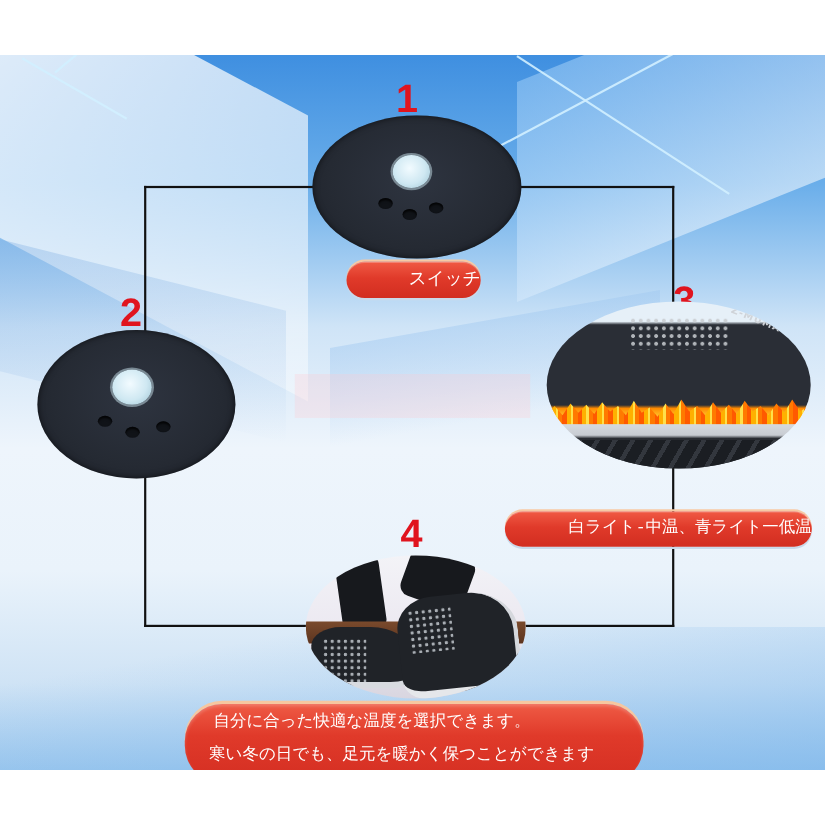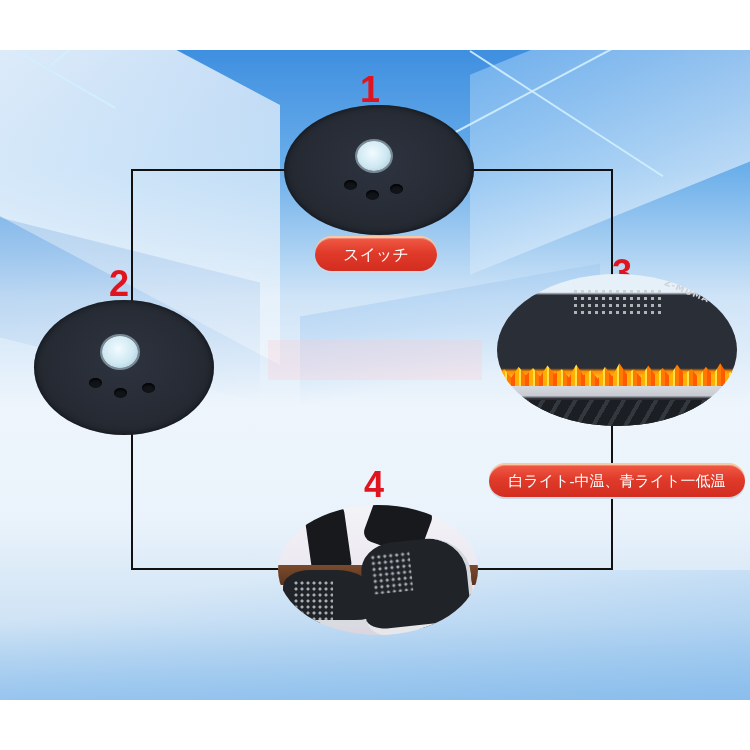--- a/index.html
+++ b/index.html
@@ -65,28 +65,28 @@
     background: linear-gradient(180deg, #f3f3f7 0%, #ece9f1 50%, #d9d6e0 100%); }
   .leg { position: absolute; background: #17191d; border-radius: 10px; }
   .leg1 { left: 30px; top: 0; width: 40px; height: 70px; transform: rotate(-8deg); }
   .leg2 { left: 90px; top: -5px; width: 60px; height: 50px; transform: rotate(20deg); }
   .log { position: absolute; left: 0; top: 60px; width: 100%; height: 20px; background: linear-gradient(180deg, #7a4a2c, #5c3520); }
   .boot { position: absolute; background: #202328; border-radius: 30% 40% 20% 20%; }
   .boot1 { left: 5px; top: 65px; width: 90px; height: 50px; border-bottom: 6px solid #d8dbe0; }
   .boot2 { left: 85px; top: 35px; width: 105px; height: 85px; border-bottom: 7px solid #e5e7ea; border-right: 4px solid #d5d8dd; transform: rotate(-6deg); }
   .boot .dots { position: absolute; left: 10px; top: 10px; width: 40px; height: 40px; background-image: radial-gradient(circle, #a8adb3 1.3px, transparent 1.8px); background-size: 6px 6px; }
 
-  .pill { position: absolute; color: #fff; text-align: center; white-space: nowrap;
+  .pill { position: absolute; color: #fff; text-align: right; white-space: nowrap;
     background: linear-gradient(180deg, #f05a44 0%, #e03a2a 45%, #d22d20 100%);
     border-radius: 20px;
     box-shadow: 0 -2px 0 #f7c9a4, 0 2px 0 #c9d9ea, inset 0 1px 0 rgba(255,255,255,0.25);
-    font-family: Liberation Serif, serif; }
+    font-family: Liberation Mono, monospace; }
   .p1 { left: 315px; top: 188px; width: 122px; height: 33px; line-height: 33px; font-size: 16px; }
   .p2 { left: 68px; top: 413px; width: 121px; height: 33px; line-height: 33px; font-size: 15px; }
-  .p3 { left: 489px; top: 415px; width: 256px; height: 32px; line-height: 32px; font-size: 15px; }
+  .p3 { left: 459px; top: 415px; width: 256px; height: 32px; line-height: 32px; font-size: 15px; padding-left: 23px; }
   .banner { position: absolute; left: 168px; top: 590px; width: 417px; height: 72px; border-radius: 34px;
     background: linear-gradient(180deg, #ef5b45 0%, #e03a2a 40%, #d42e22 100%);
     box-shadow: 0 -3px 0 #f6c7a0, inset 0 2px 3px rgba(255,255,255,0.2); color: #fff; }
   .banner .ln { position: absolute; left: 26px; font-size: 15px; white-space: nowrap; }
   .banner .ln1 { top: 6px; }
   .banner .ln2 { top: 36px; left: 22px; }
 </style>
 </head>
 <body>
 
@@ -139,13 +139,17 @@
     <div class="leg leg2"></div>
     <div class="log"></div>
     <div class="boot boot1">
         <div class="dots"></div>
       </div>
     <div class="boot boot2">
         <div class="dots"></div>
       </div>
   </div>
 
+  <div class="banner">
+    <div class="ln ln1">自分に合った快適な温度を選択できます。</div>
+    <div class="ln ln2">寒い冬の日でも、足元を暖かく保つことができます</div>
+  </div>
 </div>
 
 </body></html>

